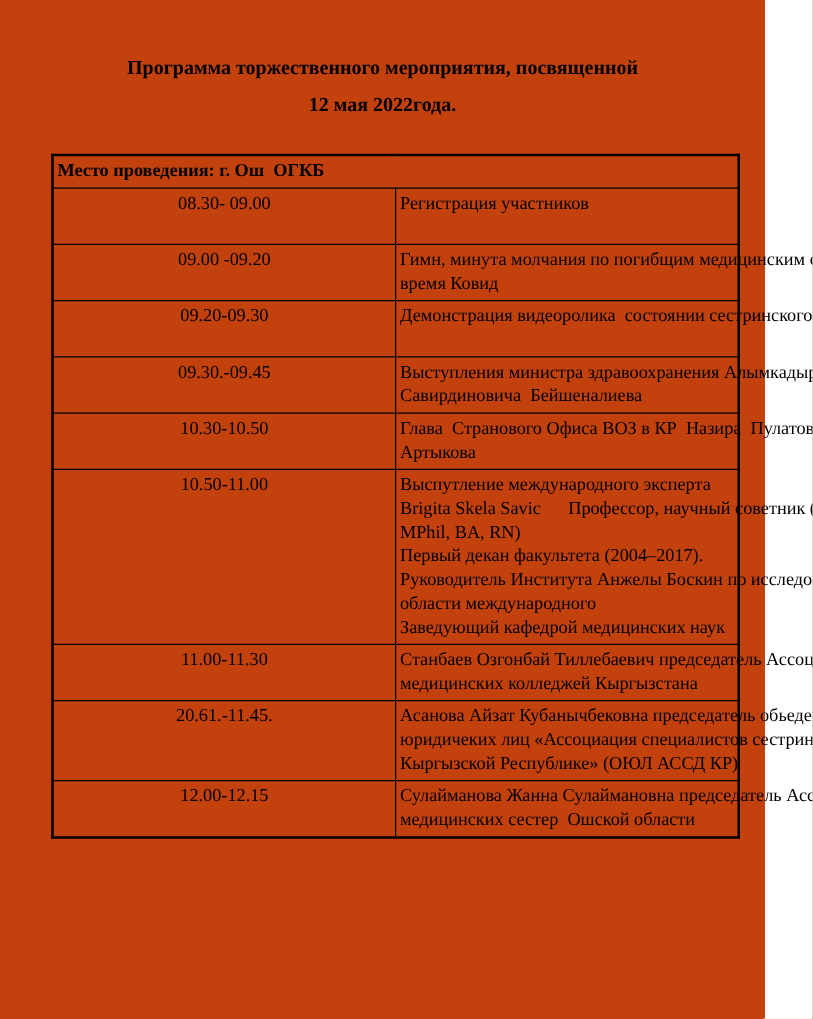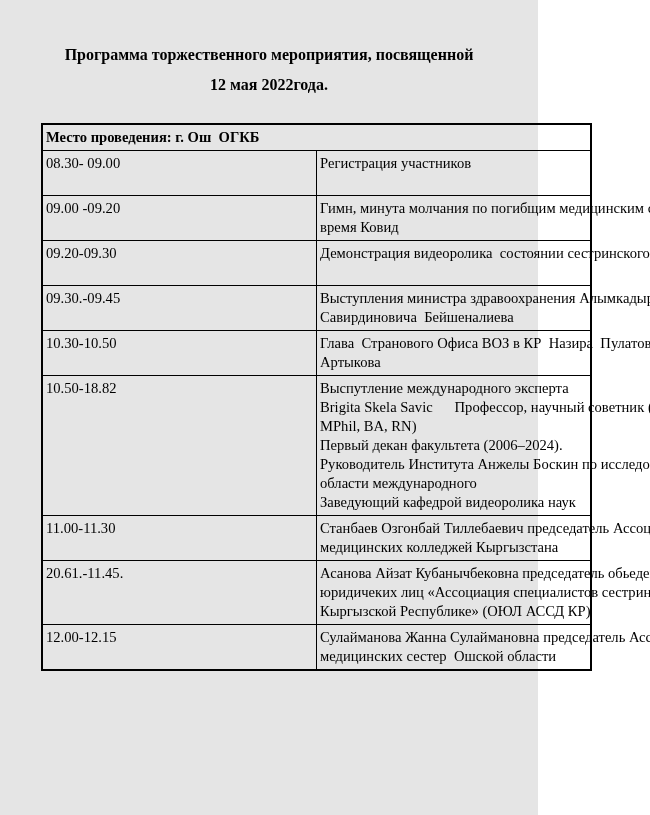--- a/index.html
+++ b/index.html
@@ -5,23 +5,23 @@
   html, body {
     margin: 0;
     padding: 0;
     width: 650px;
     height: 815px;
     background: #ffffff;
     overflow: hidden;
   }
   .page {
     position: relative;
-    width: 538px;
+    width: 612px;
     height: 815px;
-    background: #e5e5e5;
+    background: #c2410c;
     color: #000000;
     font-family: "Liberation Serif", "DejaVu Serif", serif;
   }
   .title-block {
     padding-top: 46px;
     text-align: center;
   }
   .title-block p {
     margin: 0 0 13px 0;
     font-size: 16px;
@@ -48,20 +48,21 @@
     text-align: left;
     font-weight: bold;
     font-size: 15.2px;
     padding: 0 5px 1px 6px;
     white-space: pre;
   }
   td.time-cell {
     width: 99px;
     padding: 1px 3px 1px 6px;
     white-space: pre;
+    text-align: center;
   }
   td.desc-cell {
     padding: 1px 5px 1px 7px;
   }
   .desc-line {
     white-space: pre;
     min-height: 19px;
   }
 </style>
 </head>
@@ -109,29 +110,29 @@
           </td>
         </tr>
         <tr>
           <td class="time-cell">10.30-10.50</td>
           <td class="desc-cell">
             <div class="desc-line">Глава  Странового Офиса ВОЗ в КР  Назира  Пулатовна</div>
             <div class="desc-line">Артыкова</div>
           </td>
         </tr>
         <tr>
-          <td class="time-cell">10.50-18.82</td>
+          <td class="time-cell">10.50-11.00</td>
           <td class="desc-cell">
             <div class="desc-line">Выспутление международного эксперта</div>
             <div class="desc-line">Brigita Skela Savic      Профессор, научный советник (PhD,</div>
             <div class="desc-line">MPhil, BA, RN)</div>
-            <div class="desc-line">Первый декан факультета (2006–2024).</div>
+            <div class="desc-line">Первый декан факультета (2004–2017).</div>
             <div class="desc-line">Руководитель Института Анжелы Боскин по исследованиям в</div>
             <div class="desc-line">области международного</div>
-            <div class="desc-line">Заведующий кафедрой видеоролика наук</div>
+            <div class="desc-line">Заведующий кафедрой медицинских наук</div>
           </td>
         </tr>
         <tr>
           <td class="time-cell">11.00-11.30</td>
           <td class="desc-cell">
             <div class="desc-line">Станбаев Озгонбай Тиллебаевич председатель Ассоциации</div>
             <div class="desc-line">медицинских колледжей Кыргызстана</div>
           </td>
         </tr>
         <tr>

